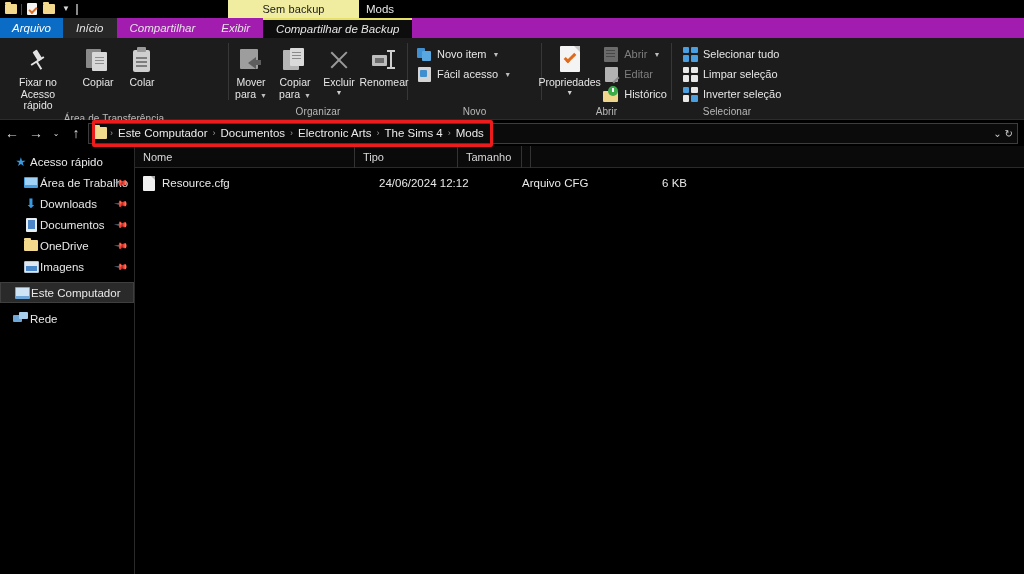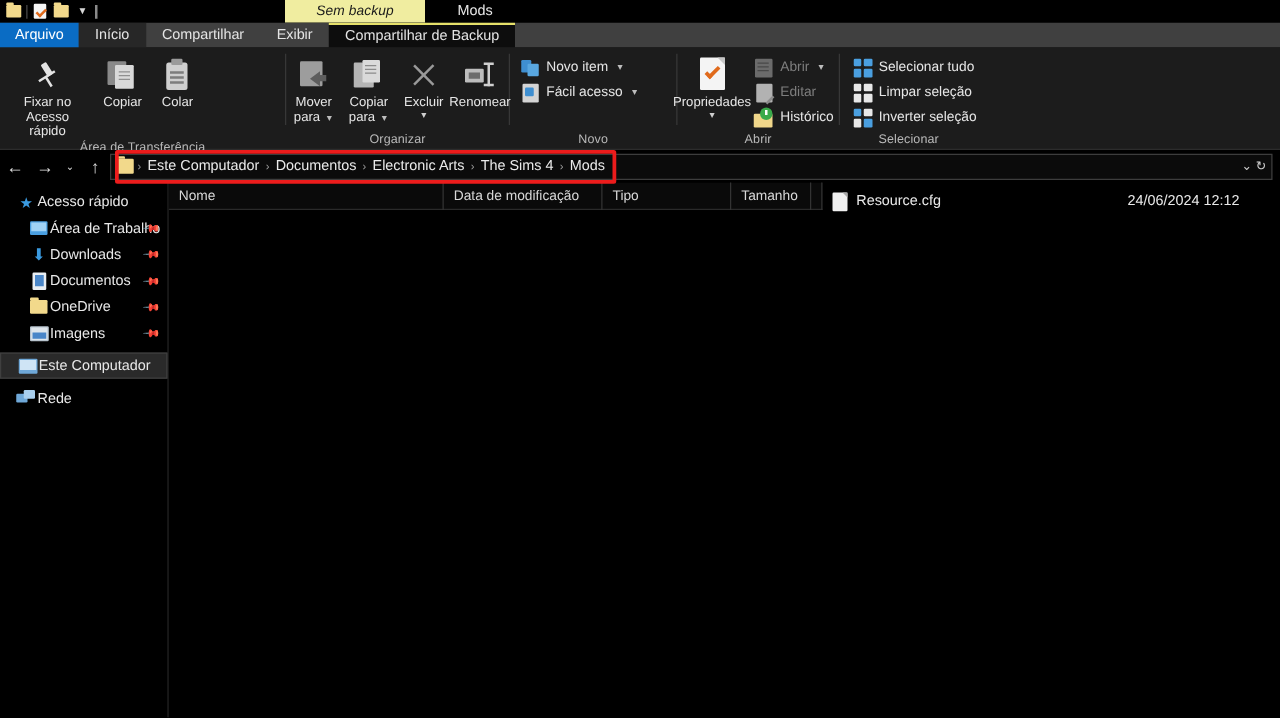--- a/index.html
+++ b/index.html
@@ -32,35 +32,35 @@
   .props-mini::after {
     content: ""; position: absolute; left: 2px; top: 4px; width: 6px; height: 3px;
     border-left: 2px solid #e06a1b; border-bottom: 2px solid #e06a1b;
     transform: rotate(-45deg);
   }
   .qat-sep { width: 1px; height: 11px; background: #4a4a4a; }
   .qat-chev { color: #d8d8d8; font-size: 8px; line-height: 1; }
   .qat-bar { width: 2px; height: 11px; background: #8a8a8a; }
 
   .backup-badge {
-    position: absolute; left: 228px; top: 0; width: 112px; height: 18px;
+    position: absolute; left: 228px; top: 0; width: 131px; height: 18px;
     background: #f0eda0; color: #1a1a1a; font-size: 11px;
     display: flex; align-items: center; justify-content: center;
     letter-spacing: 0.1px;
-    font-style: italic;
   }
   .win-title {
     position: absolute; left: 366px; top: 0; height: 18px;
     display: flex; align-items: center; color: #e8e8e8; font-size: 11.5px;
   }
 
   
   .tabstrip {
-    height: 20px; background: #404040; display: flex; align-items: center;
+    height: 20px; background: #a21caf; display: flex; align-items: center;
     flex: 0 0 20px;
+    font-style: italic;
   }
   .tab {
     display: flex; align-items: center; padding: 0 13px; font-size: 11.5px;
     color: #e4e4e4; height: 20px; cursor: default;
   }
   .tab.file { background: #0a6cc4; color: #fff; padding: 0 12px; }
   .tab.active { background: #272727; }
   .tab.ctx { border-top: 2px solid #e6e16a; background: #0d0d0d; }
 
   
@@ -247,21 +247,21 @@
   .picfr { width: 15px; height: 12px; background: #dfe6ec; border: 1px solid #b8c4ce; border-radius: 1px; position: relative; }
   .picfr::after { content: ""; position: absolute; left: 1px; bottom: 1px; width: 11px; height: 5px; background: #4a86c8; }
   .cloud { width: 16px; height: 10px; background: #3a9ae0; border-radius: 6px 6px 4px 4px; position: relative; }
   .cloud::before { content: ""; position: absolute; left: 3px; top: -3px; width: 9px; height: 9px; background: #3a9ae0; border-radius: 50%; }
   .pcicon { width: 15px; height: 12px; background: #6fa8d8; border-radius: 1px; position: relative; }
   .pcicon::after { content: ""; position: absolute; left: 1px; top: 1px; width: 13px; height: 8px; background: #cfe4f5; }
   .netico { width: 16px; height: 13px; position: relative; }
   .netico .m1 { position: absolute; left: 0; top: 3px; width: 9px; height: 7px; background: #6fa8d8; border-radius: 1px; }
   .netico .m2 { position: absolute; left: 6px; top: 0; width: 9px; height: 7px; background: #a9cfee; border-radius: 1px; }
 
-  .content { flex: 1; background: #000; display: flex; flex-direction: row; min-width: 0; }
+  .content { flex: 1; background: #000; display: flex; flex-direction: column; min-width: 0; }
   .colhdr { height: 22px; display: flex; border-bottom: 1px solid #2a2a2a; background: #0a0a0a; }
   .col {
     color: #d8d8d8; font-size: 11px; display: flex; align-items: center;
     padding-left: 8px; border-right: 1px solid #333; height: 22px; position: relative;
   }
   .col.c-nome { width: 220px; }
   .col.c-data { width: 127px; }
   .col.c-tipo { width: 103px; }
   .col.c-tam { width: 64px; }
   .col.c-end { width: 0; border-right: 1px solid #333; }
@@ -595,21 +595,20 @@
               <span class="m2"></span>
             </span>
           </span>
         <span>Rede</span>
       </div>
     </div>
 
     <div class="content">
       <div class="colhdr">
         <div class="col c-nome">Nome</div>
-        <div class="col c-data">Data de modificação</div>
         <div class="col c-tipo">Tipo</div>
         <div class="col c-tam">Tamanho</div>
         <div class="col c-end"></div>
       </div>
       <div class="filelist">
         <div class="filerow">
           <div class="fr-nome">
             <span class="cfg-ico">
                 <span class="fold"></span>
               </span>

